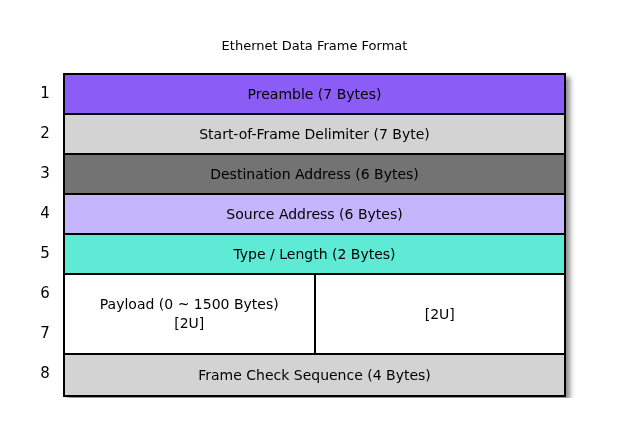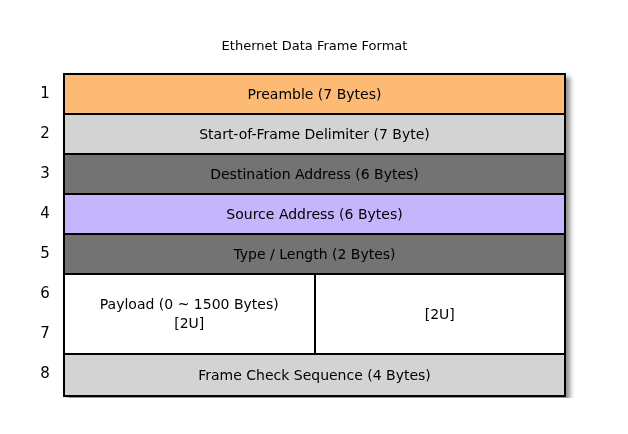--- a/index.html
+++ b/index.html
@@ -93,33 +93,33 @@
     <div class="num-cell">2</div>
     <div class="num-cell">3</div>
     <div class="num-cell">4</div>
     <div class="num-cell">5</div>
     <div class="num-cell">6</div>
     <div class="num-cell">7</div>
     <div class="num-cell">8</div>
   </div>
 
   <div class="frame-table">
-    <div class="frow" style="background-color: #fdba74;">
+    <div class="frow" style="background-color: #8b5cf6;">
       <span>Preamble (7 Bytes)</span>
     </div>
     <div class="frow" style="background-color: rgb(211, 211, 211);">
       <span>Start-of-Frame Delimiter (7 Byte)</span>
     </div>
     <div class="frow" style="background-color: #737373;">
       <span>Destination Address (6 Bytes)</span>
     </div>
     <div class="frow" style="background-color: #c4b5fd;">
       <span>Source Address (6 Bytes)</span>
     </div>
-    <div class="frow" style="background-color: #737373;">
+    <div class="frow" style="background-color: #5eead4;">
       <span>Type / Length (2 Bytes)</span>
     </div>
     <div class="frow double" style="background-color: rgb(255, 255, 255);">
       <div class="split-cell left">
         <div>Payload (0 ~ 1500 Bytes)</div>
         <div>[2U]</div>
       </div>
       <div class="split-cell">
         <div>[2U]</div>
       </div>

